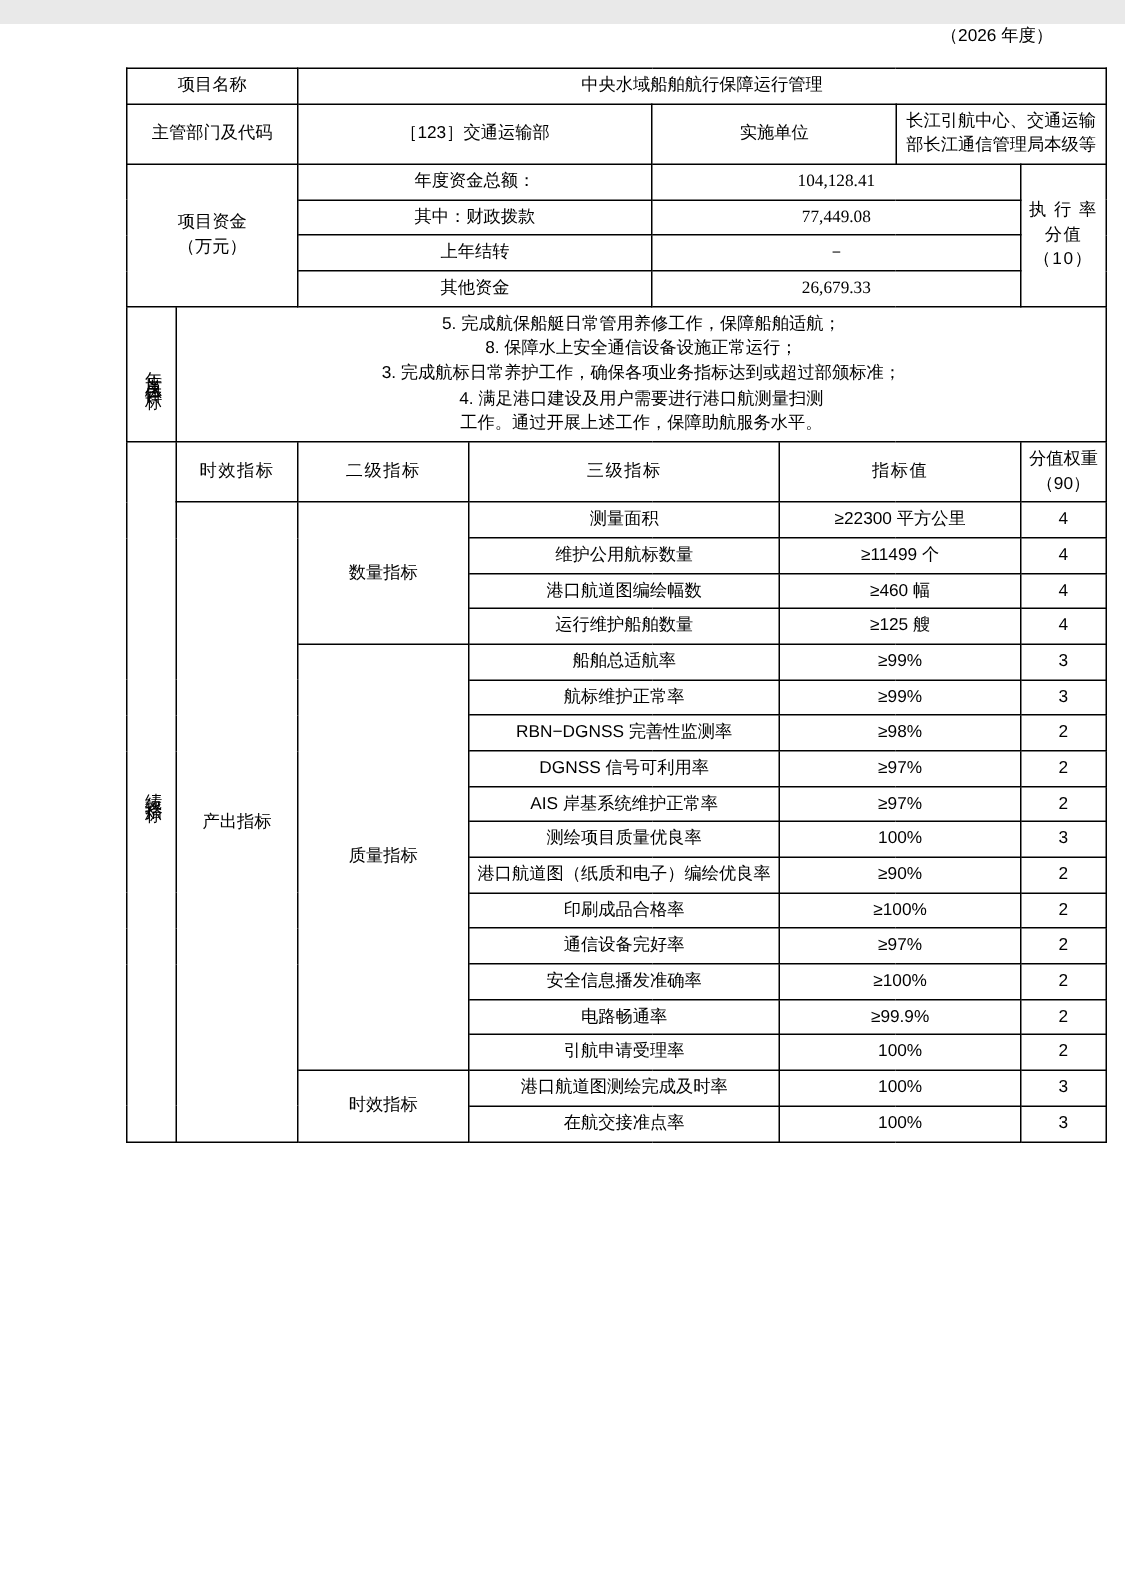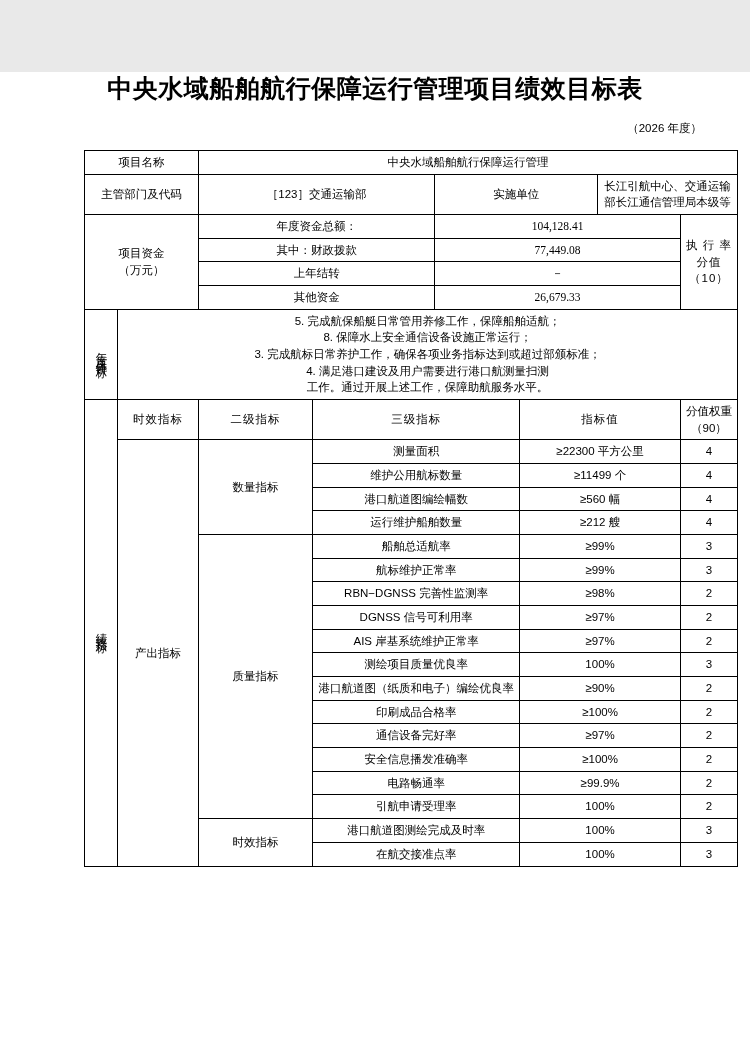--- a/index.html
+++ b/index.html
@@ -81,21 +81,20 @@
   .exec-cell {
     line-height: 1.9;
     letter-spacing: 1px;
   }
 </style>
 </head>
 <body>
 
 <div class="page">
 
-  <div class="doc-title">中央水域船舶航行保障运行管理项目绩效目标表</div>
   <div class="doc-subtitle">（2026 年度）</div>
 
   <table class="main">
     <colgroup>
       <col style="width:32px">
       <col style="width:78px">
       <col style="width:110px">
       <col style="width:118px">
       <col style="width:82px">
       <col style="width:75px">
@@ -175,26 +174,26 @@
       <td colspan="2">≥22300 平方公里</td>
       <td>4</td>
     </tr>
     <tr>
       <td colspan="2" class="left">维护公用航标数量</td>
       <td colspan="2">≥11499 个</td>
       <td>4</td>
     </tr>
     <tr>
       <td colspan="2" class="left">港口航道图编绘幅数</td>
-      <td colspan="2">≥560 幅</td>
+      <td colspan="2">≥460 幅</td>
       <td>4</td>
     </tr>
     <tr>
       <td colspan="2" class="left">运行维护船舶数量</td>
-      <td colspan="2">≥212 艘</td>
+      <td colspan="2">≥125 艘</td>
       <td>4</td>
     </tr>
 
     <tr>
       <td rowspan="12">质量指标</td>
       <td colspan="2" class="left">船舶总适航率</td>
       <td colspan="2">≥99%</td>
       <td>3</td>
     </tr>
     <tr>

